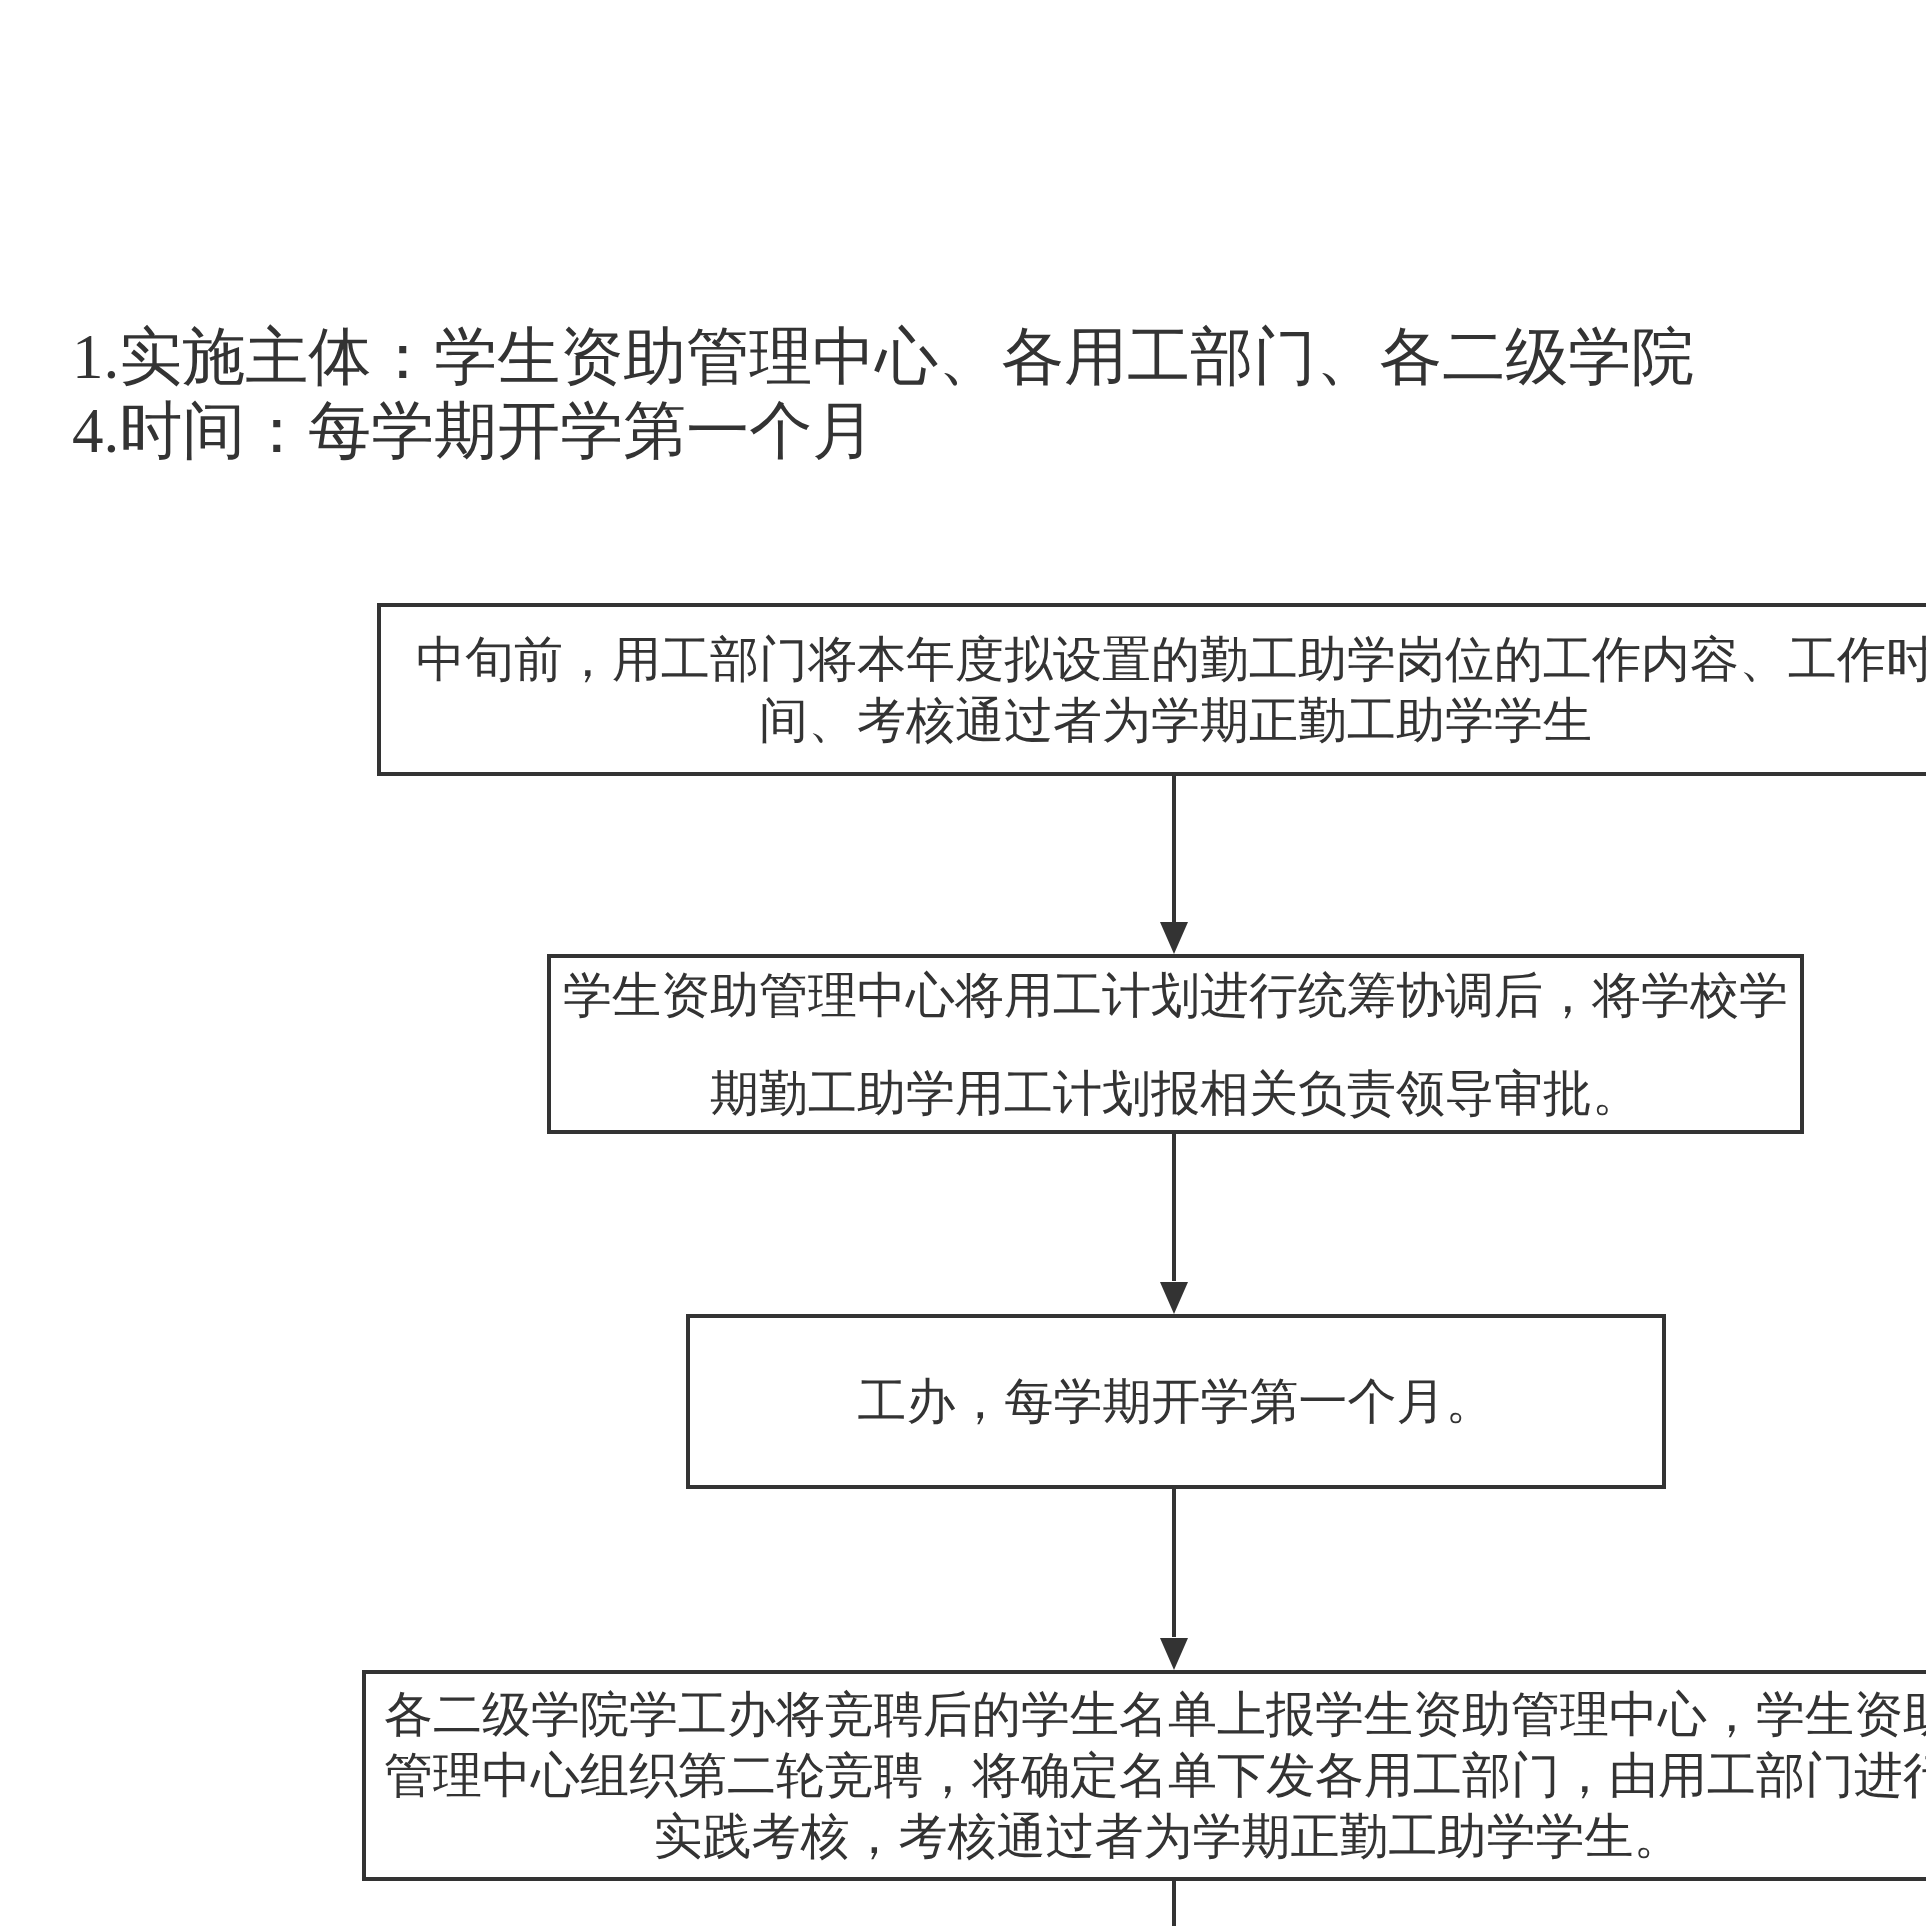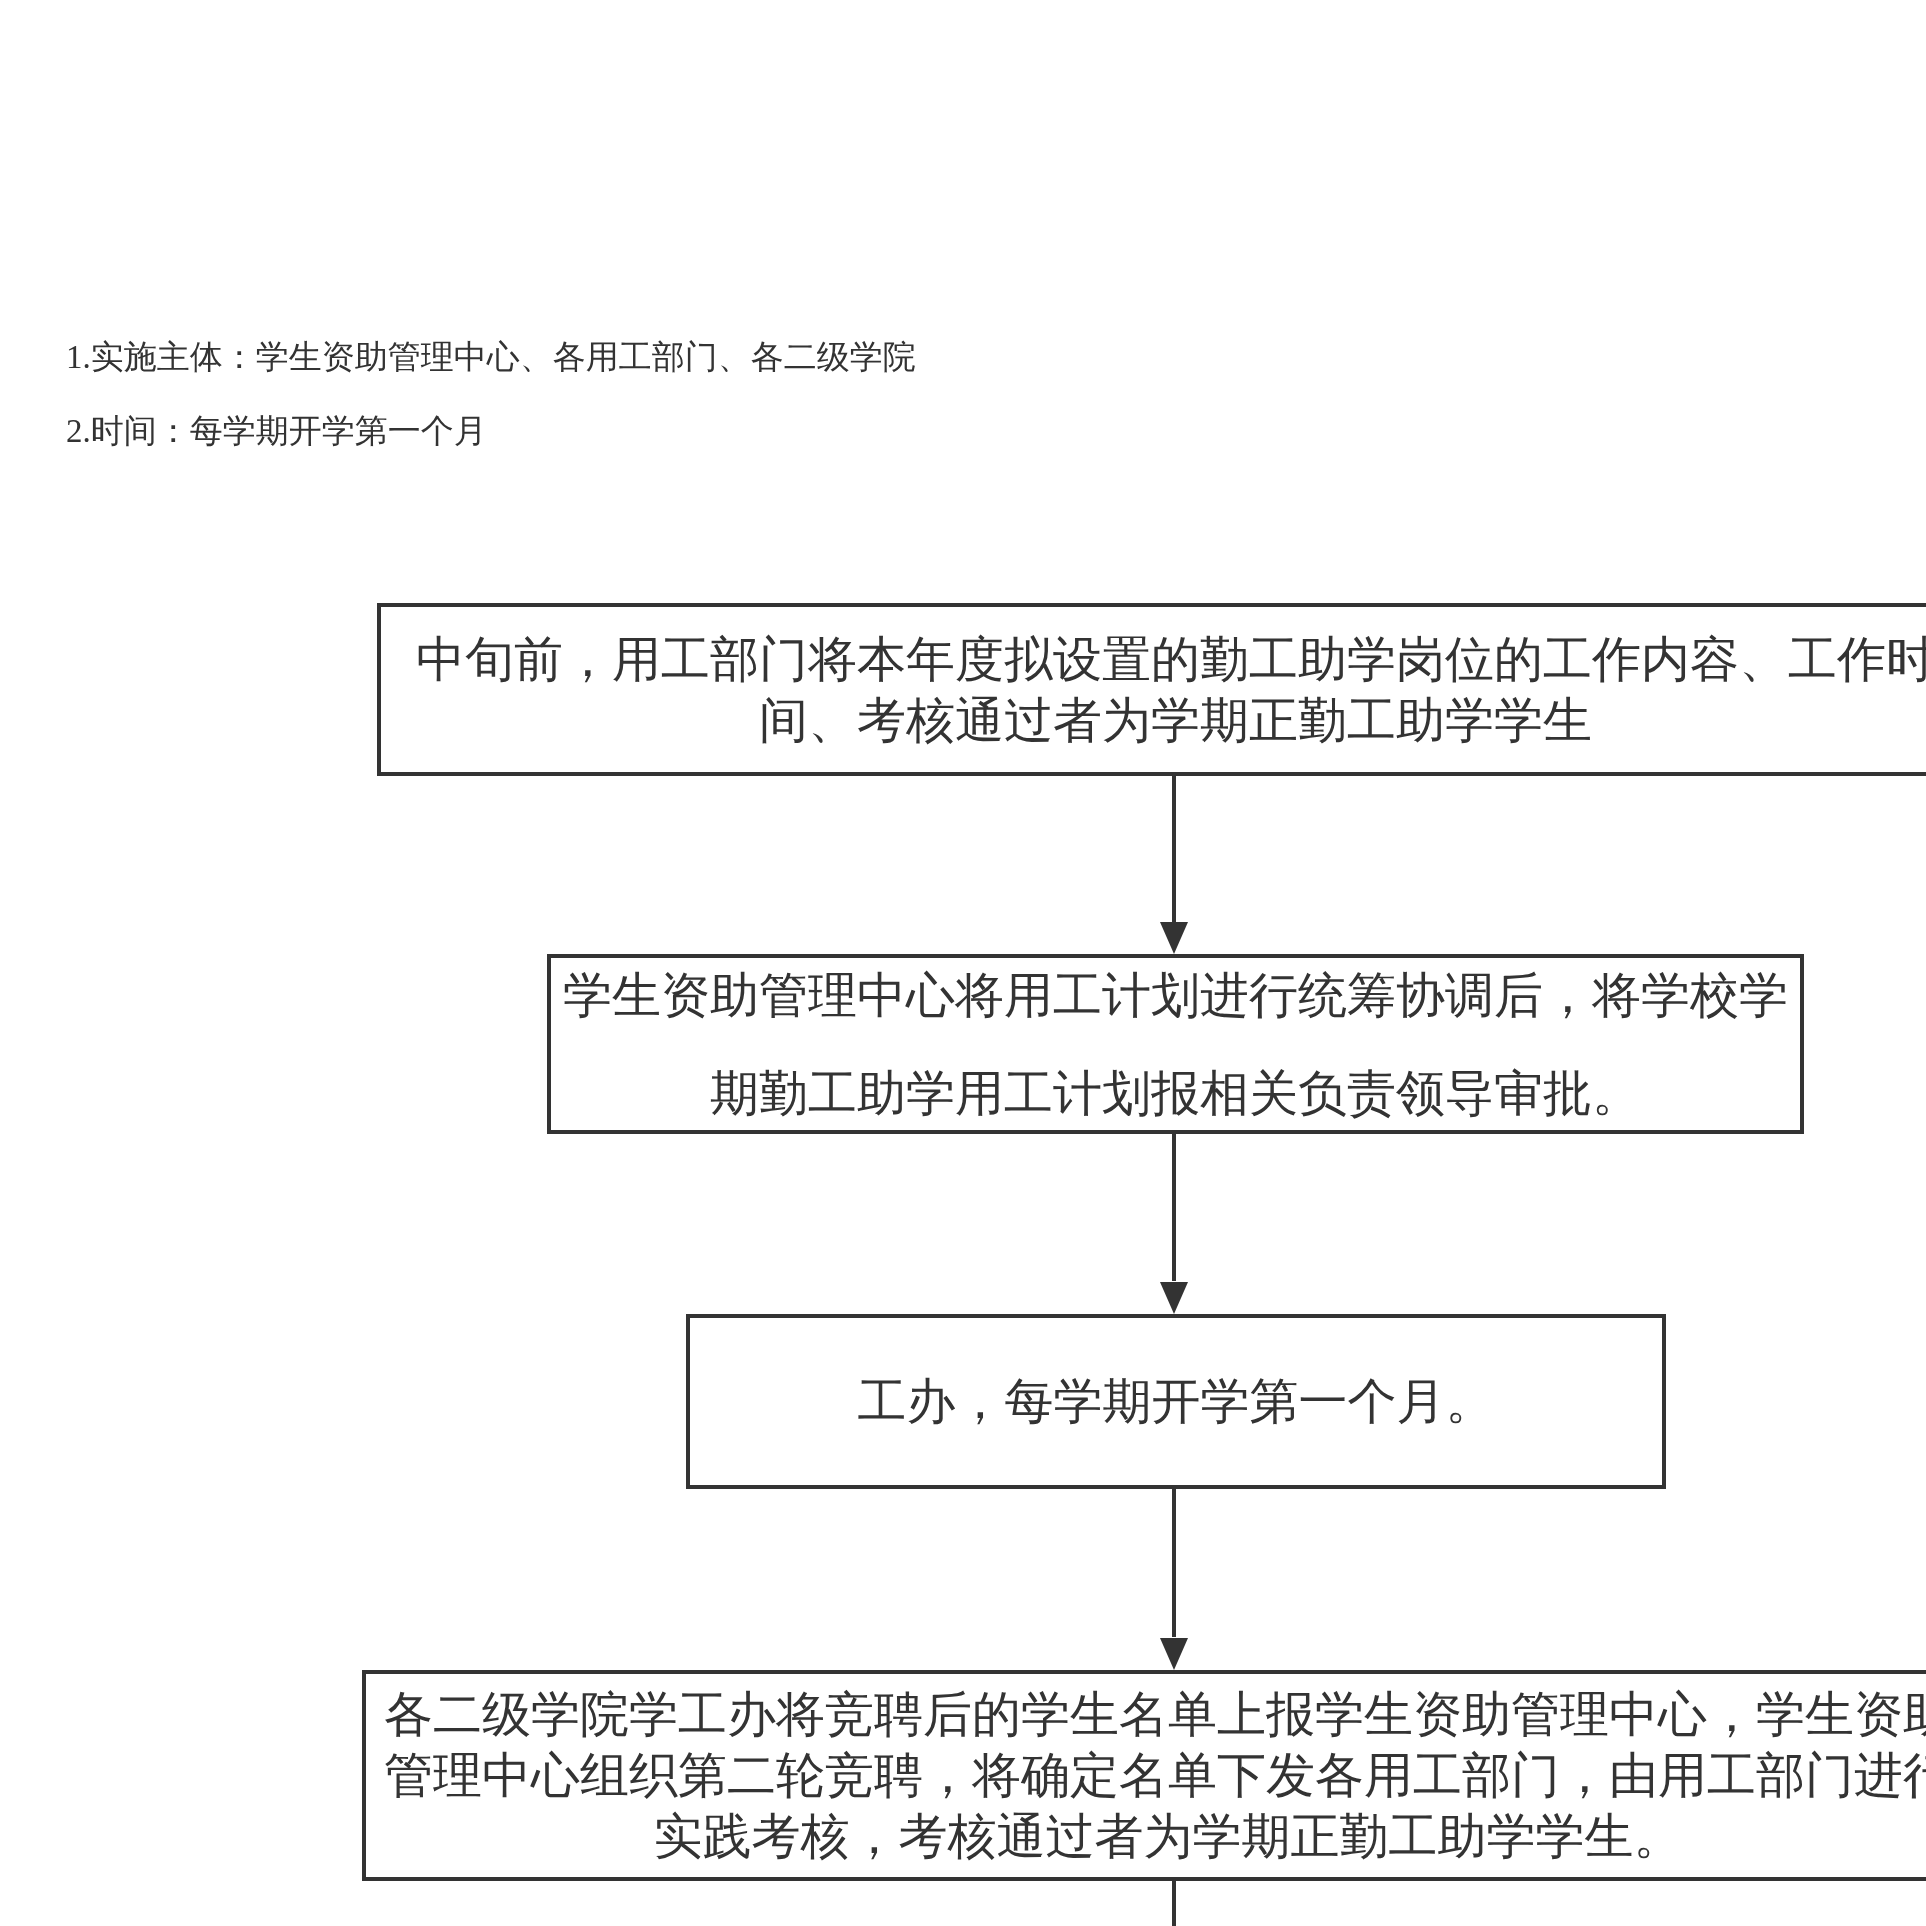--- a/index.html
+++ b/index.html
@@ -17,23 +17,23 @@
     left: 769px;
     top: 79px;
     font-size: 100px;
     line-height: 116px;
     font-weight: bold;
     white-space: nowrap;
     color: #333333;
   }
   .intro {
     position: absolute;
-    left: 66px;
+    left: 72px;
     top: 320px;
-    font-size: 33px;
+    font-size: 63px;
     color: #333333;
   }
   .intro-line {
     line-height: 74px;
     white-space: nowrap;
   }
   .flow-box {
     position: absolute;
     box-sizing: border-box;
     border: 4.6px solid #333333;
@@ -79,21 +79,21 @@
   .arrow-4 .arrow-line { height: 148px; }
 </style>
 </head>
 <body>
 
 <div class="page">
 
 
   <div class="intro">
     <div class="intro-line">1.实施主体：学生资助管理中心、各用工部门、各二级学院</div>
-    <div class="intro-line">2.时间：每学期开学第一个月</div>
+    <div class="intro-line">4.时间：每学期开学第一个月</div>
   </div>
 
   <div class="flow-box box-1">
     <div class="box-line">中旬前，用工部门将本年度拟设置的勤工助学岗位的工作内容、工作时</div>
     <div class="box-line">间、考核通过者为学期正勤工助学学生</div>
   </div>
 
   <div class="arrow arrow-1">
     <div class="arrow-line"></div>
     <div class="arrow-head"></div>

